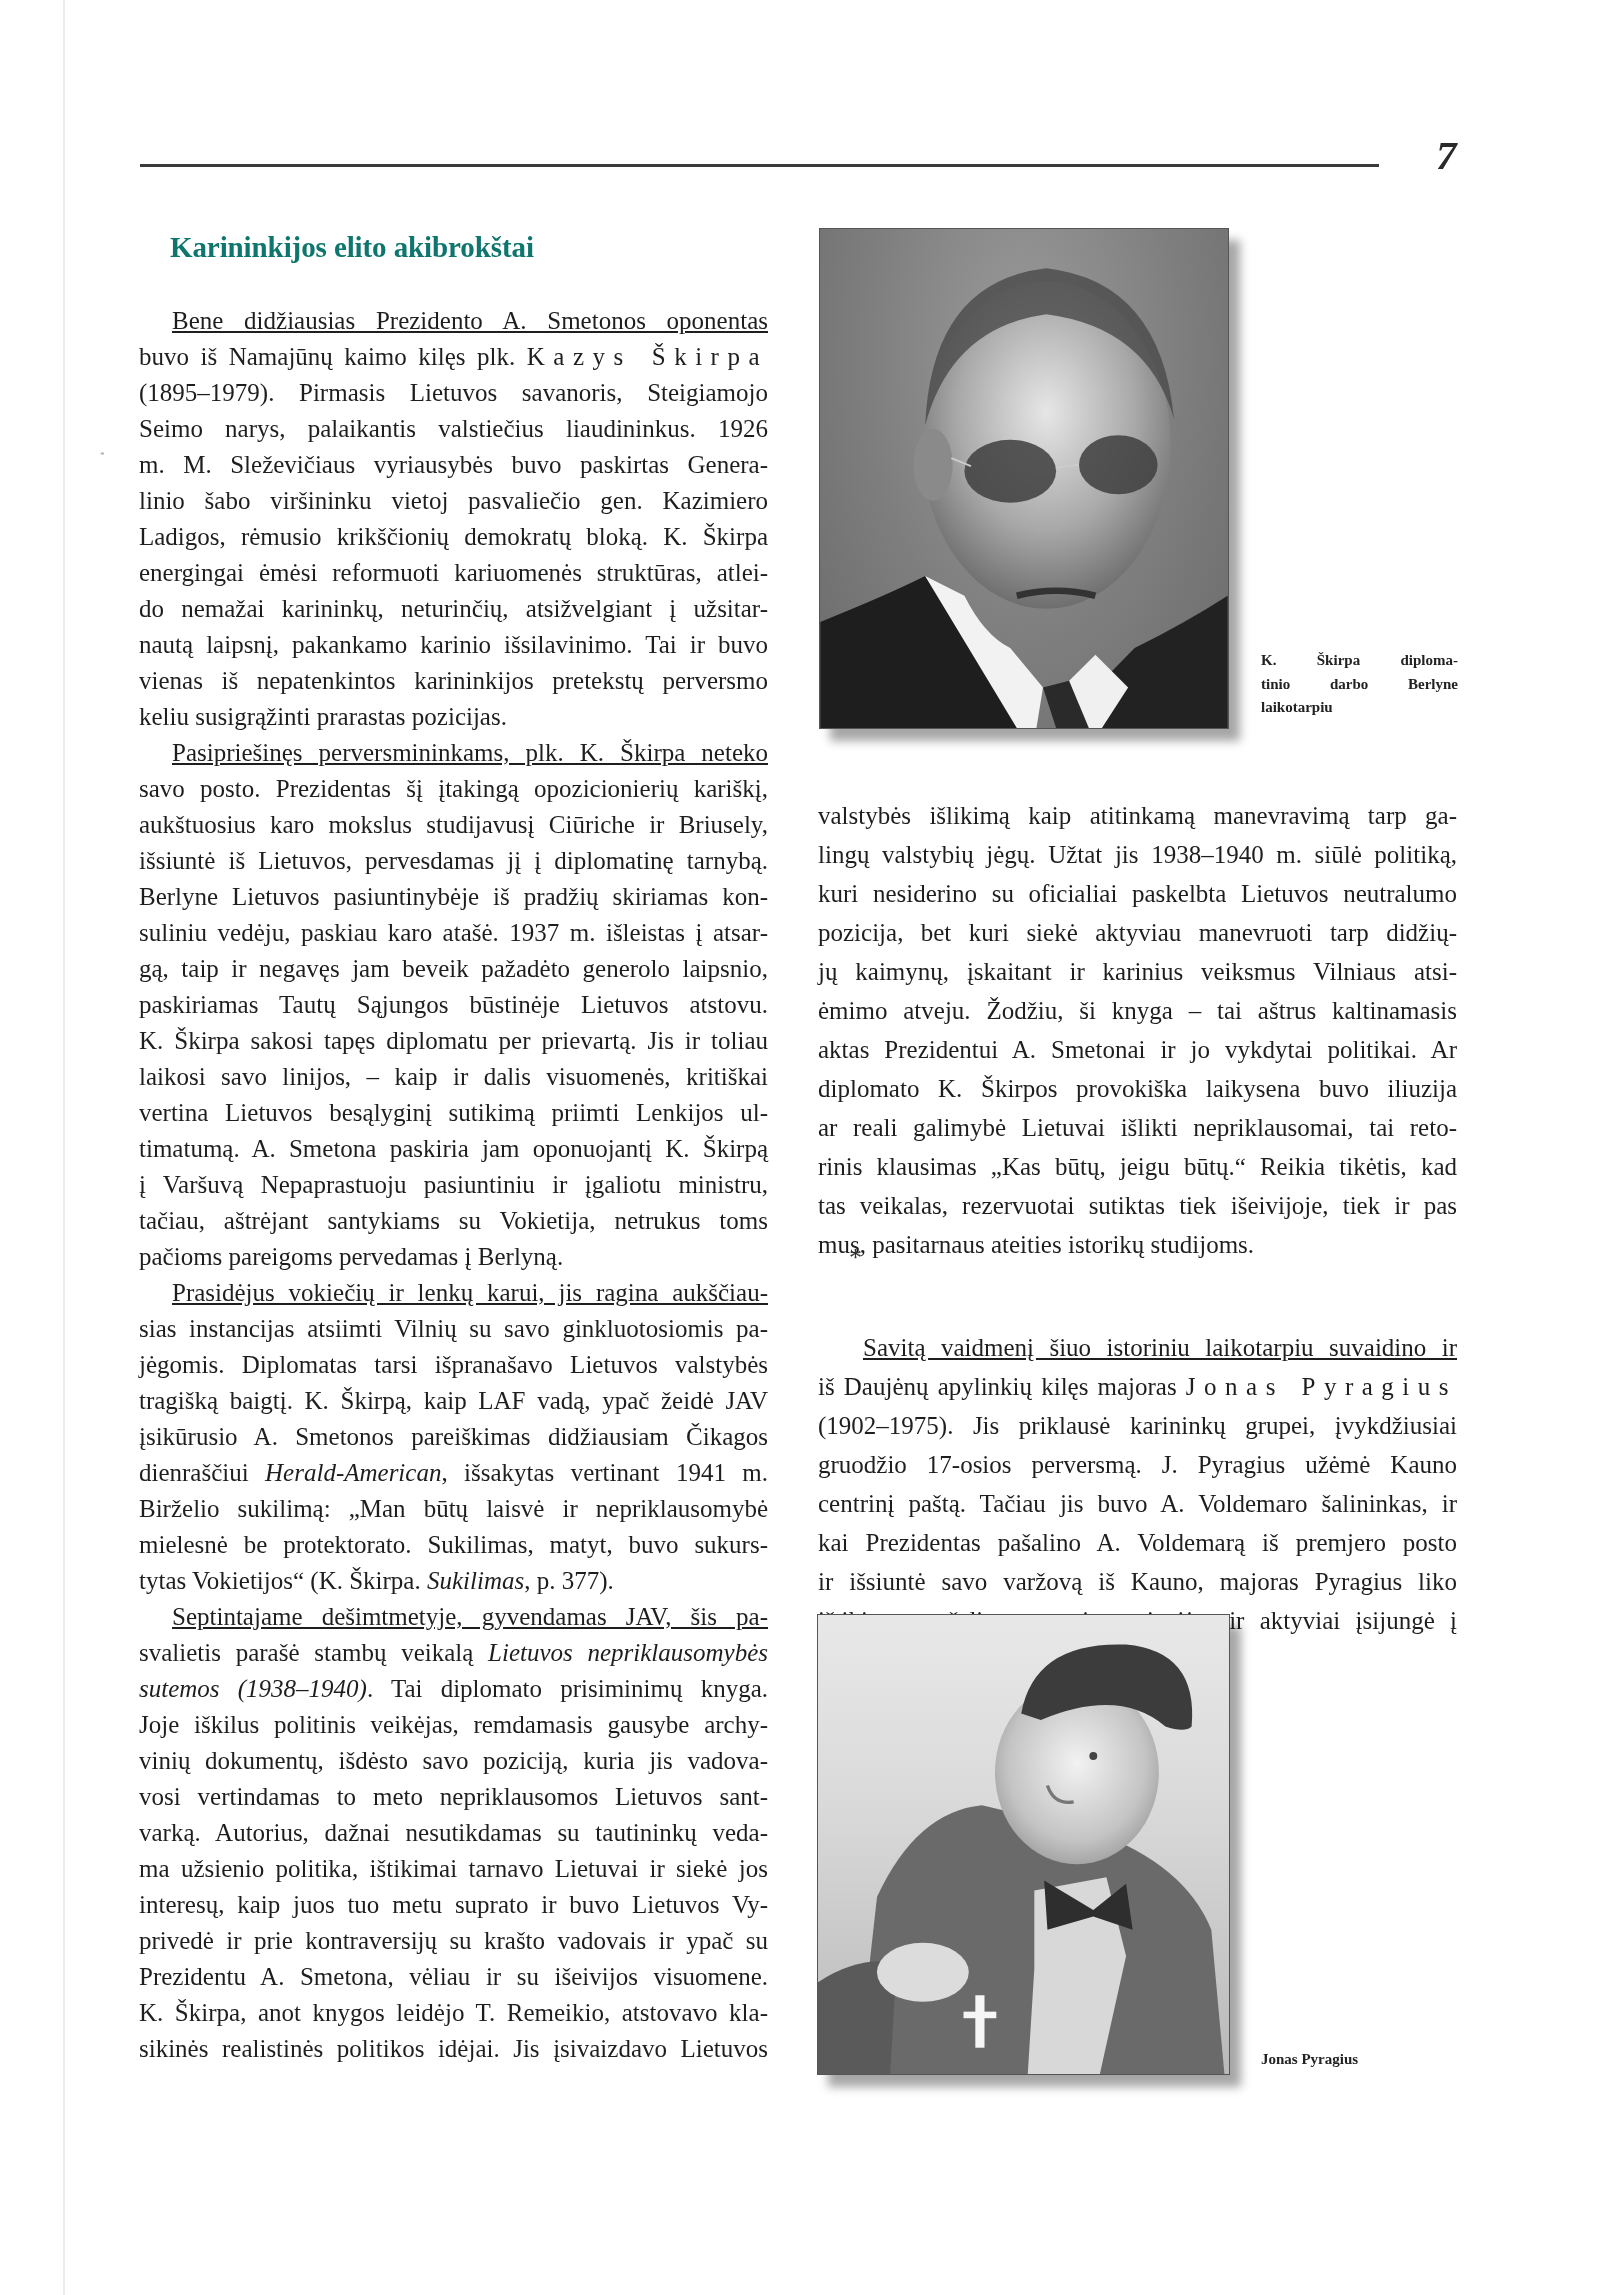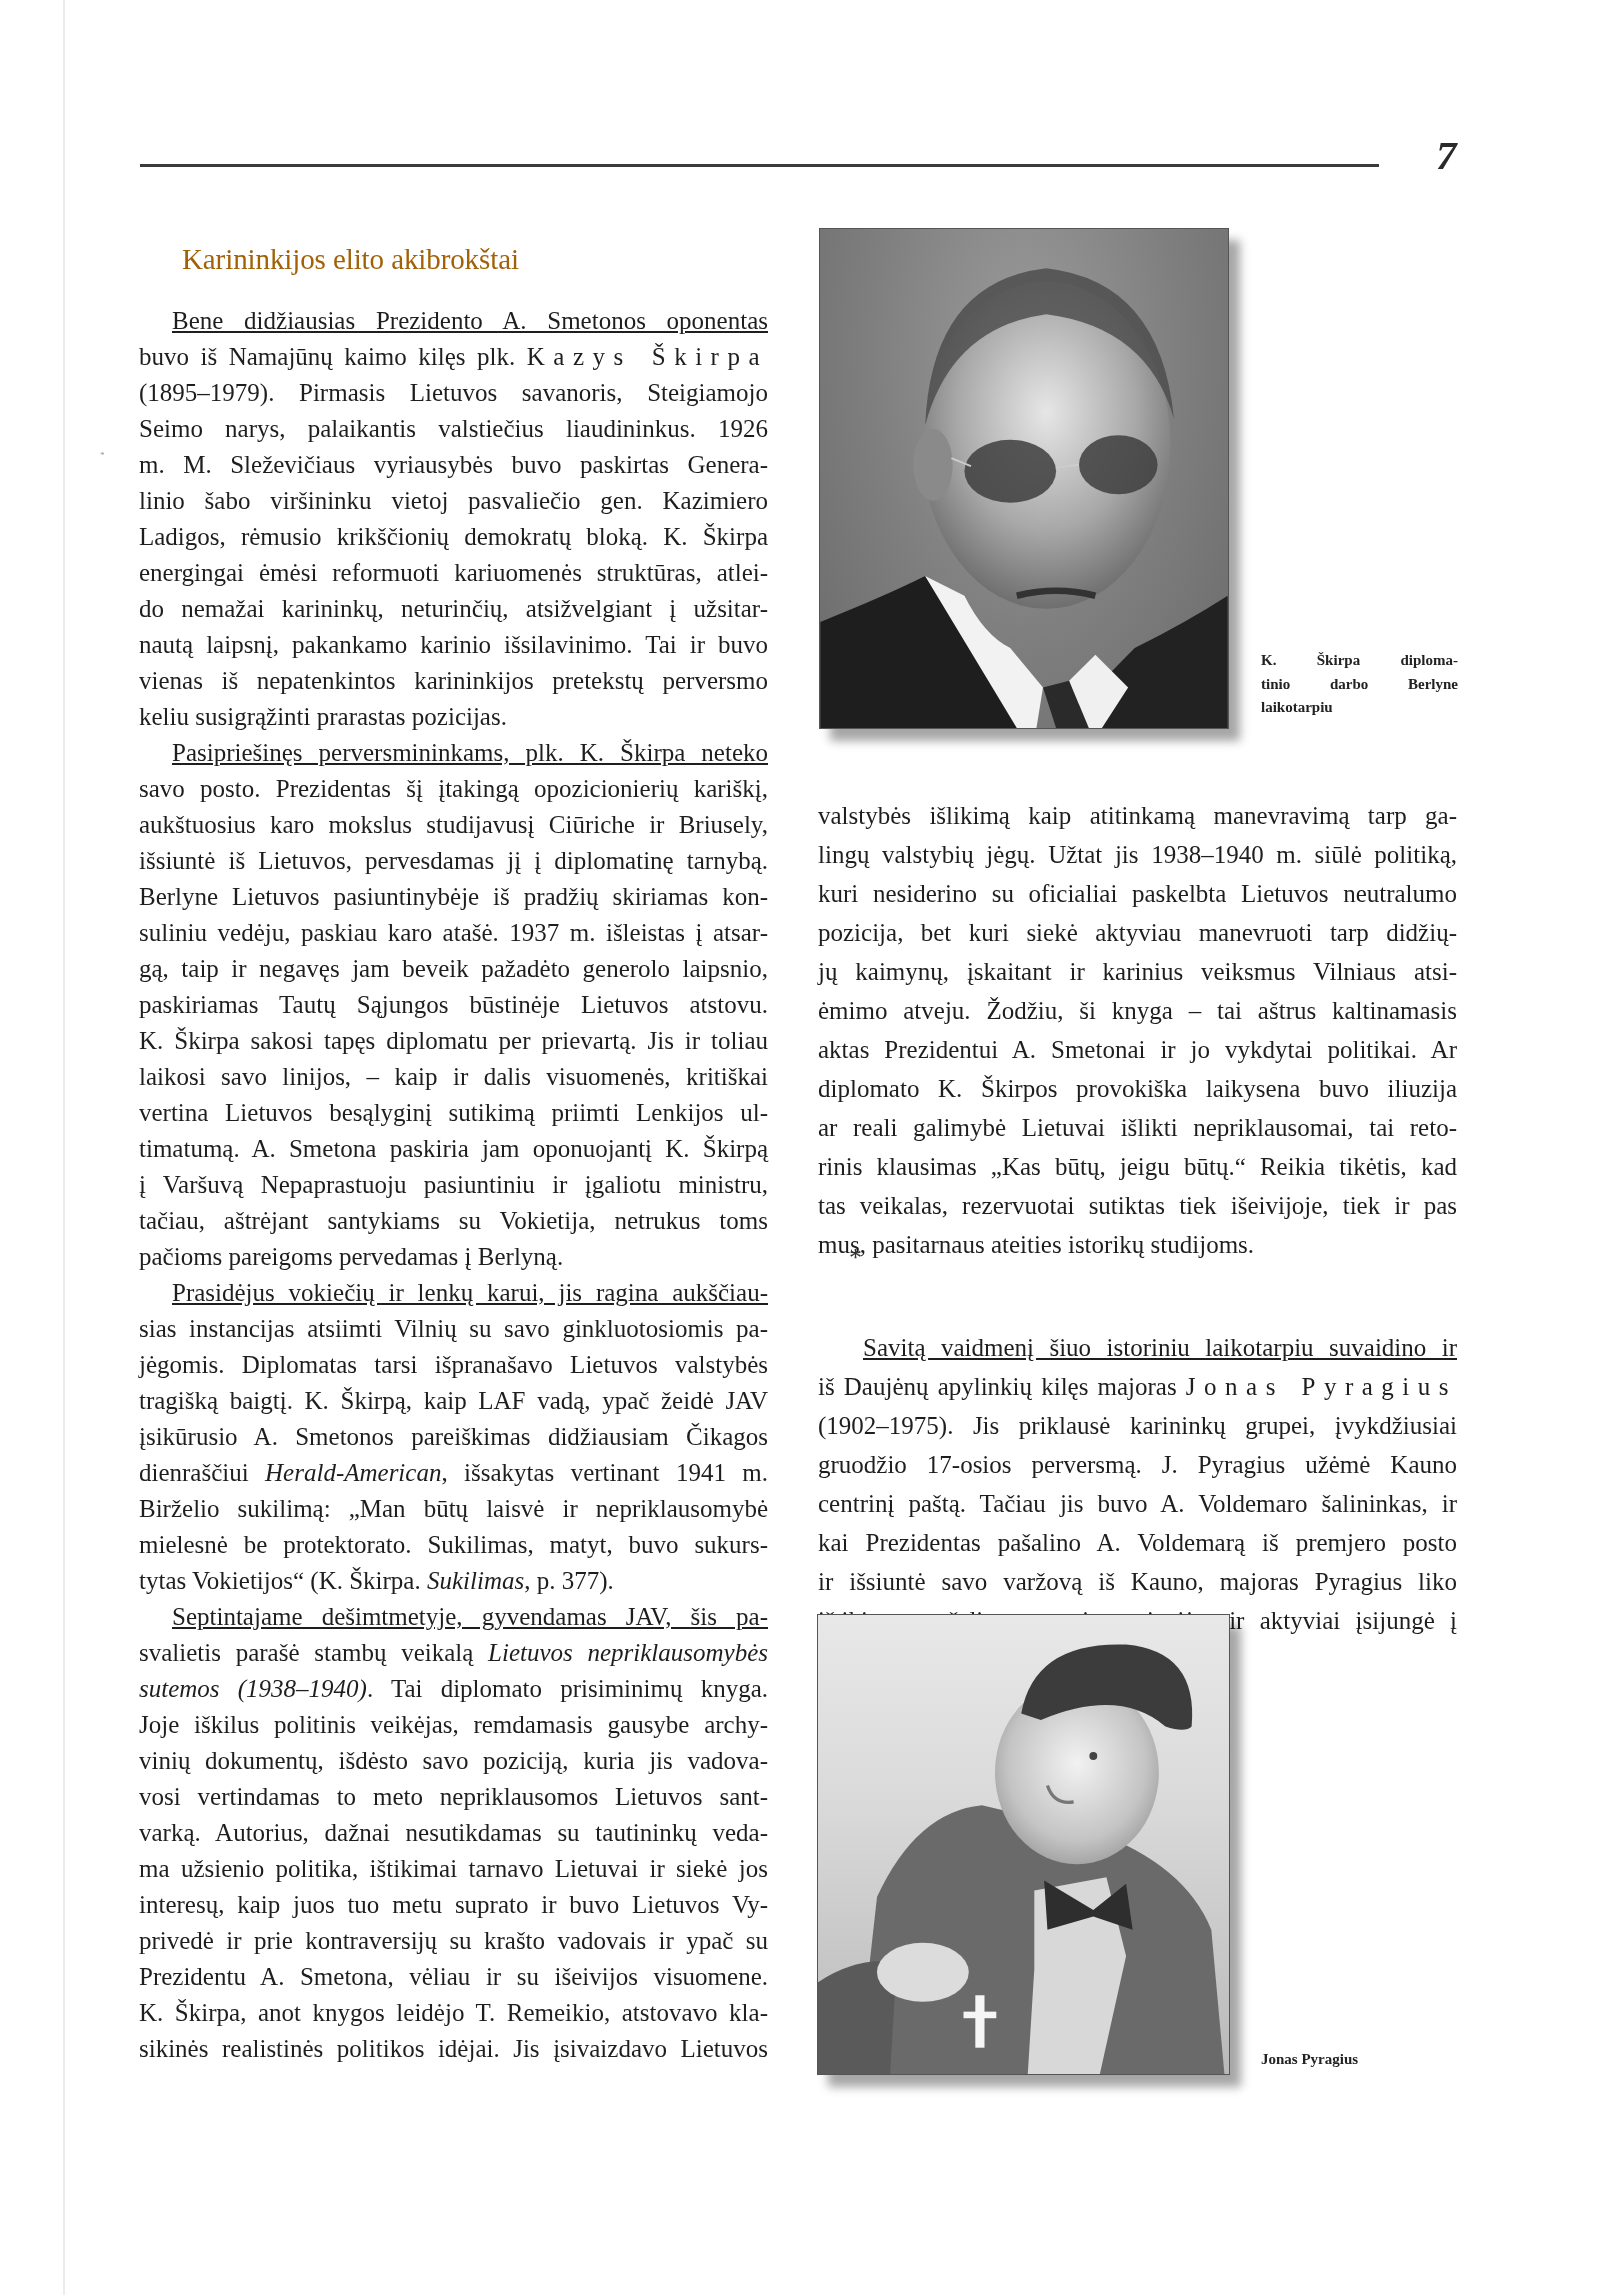--- a/index.html
+++ b/index.html
@@ -2,21 +2,21 @@
 <html style="font-size:10.5px"><head>
 <meta charset="utf-8">
 <style>
   html, body { margin: 0; padding: 0; background: #ffffff; }
   body { width: 1606px; height: 2295px; position: relative; overflow: hidden;
          font-family: "Liberation Serif", "DejaVu Serif", serif; color: #1e1e1e; }
   .scan-edge { position: absolute; left: 63px; top: 0; width: 2px; height: 2295px; background: #ececec; }
   .speck { position: absolute; left: 100px; top: 454px; width: 3.9px; height: 3.9px; color: #999; font-size: 9.2px; line-height: 3.9px; }
   .header-rule { position: absolute; left: 140px; top: 164px; width: 1239px; height: 3.3px; background: #3a3a3a; }
   .page-number { position: absolute; left: 1436px; top: 135px; font-size: 41px; font-style: italic; font-weight: bold; color: #2a2a2a; line-height: 1; }
-  .section-title { position: absolute; left: 170px; top: 231px; font-size: 29px; font-weight: normal; color: #a16207; margin: 12px; letter-spacing: -0.1px; }
+  .section-title { position: absolute; left: 170px; top: 231px; font-size: 29px; font-weight: bold; color: #0f766e; margin: 0; letter-spacing: -0.1px; }
   .col { position: absolute; font-size: 25px; line-height: 36px; }
   .col-left { left: 139px; top: 303px; width: 629px; }
   .col-right { left: 818px; top: 796px; width: 639px; line-height: 39px; font-size: 25px; }
   .line { display: block; white-space: nowrap; text-align: justify; text-align-last: justify; height: 36px; overflow: visible; }
   .col-right .line { height: 39px; }
   .line.last { text-align-last: left; }
   .line.indent { padding-left: 33px; text-decoration: underline; }
   .col-right .line.indent { padding-left: 45px; }
   .spaced { letter-spacing: 8.5px; }
   .ital { font-style: italic; }

